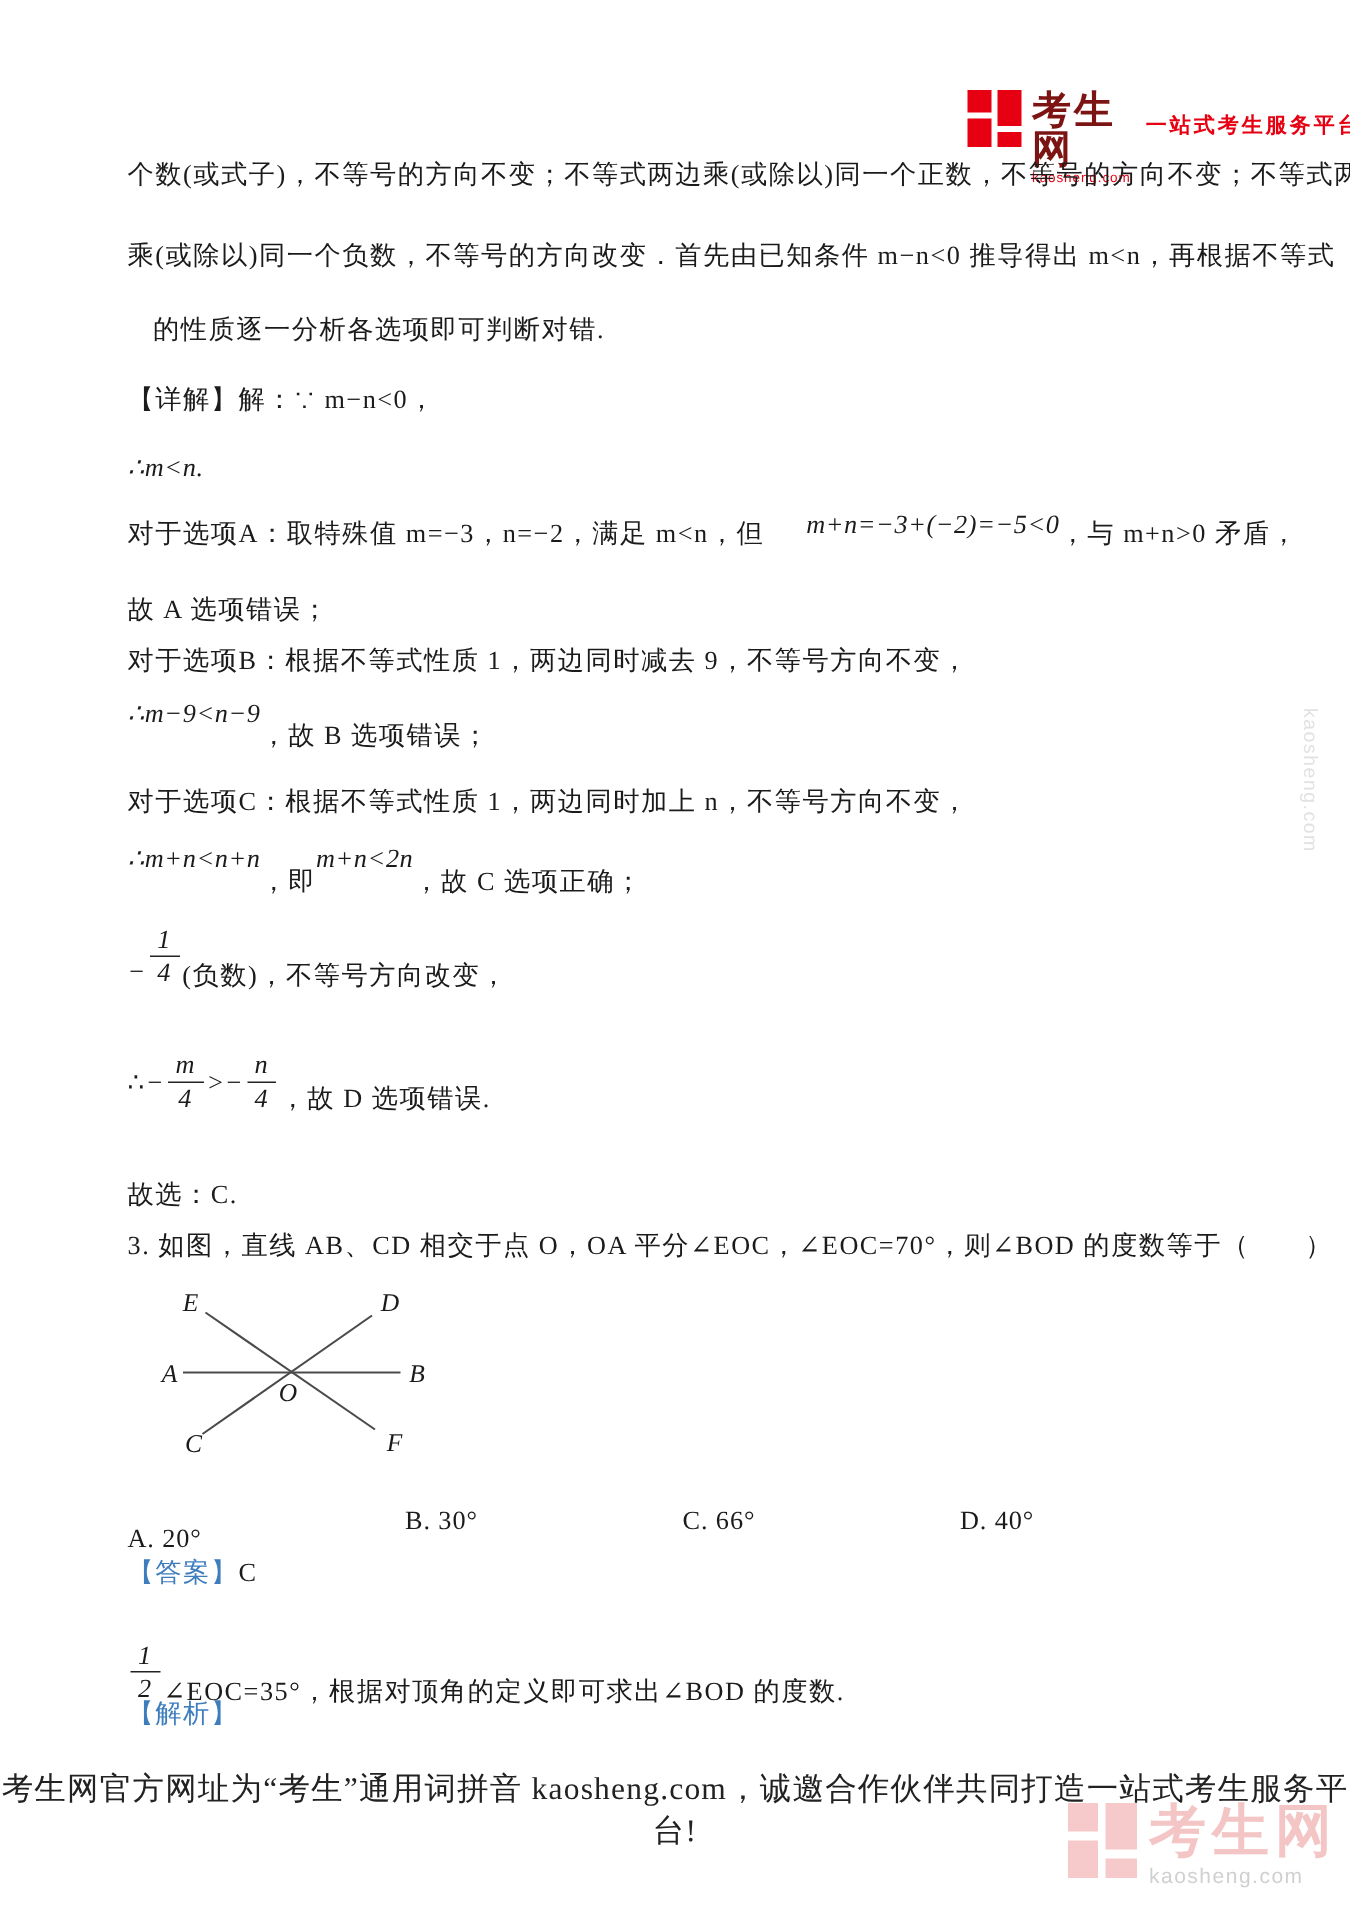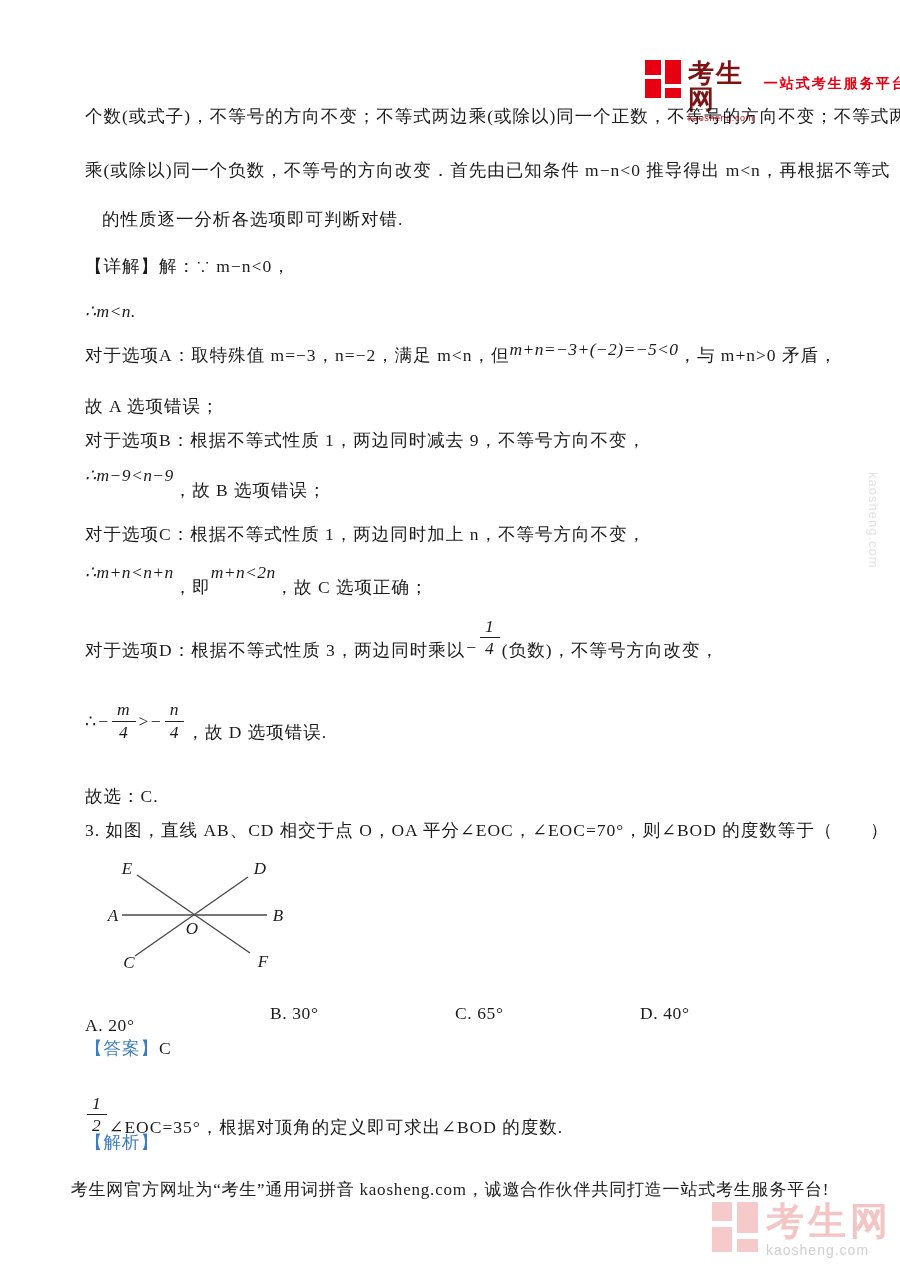--- a/index.html
+++ b/index.html
@@ -3,21 +3,21 @@
 <meta charset="utf-8">
 <style>
   html,body{margin:0;padding:0;background:#ffffff;}
   .page{position:relative;width:900px;height:1273px;background:#ffffff;overflow:hidden;
         font-family:"Liberation Serif","DejaVu Serif",serif;color:#1b1b1b;font-size:17.5px;}
   .line{position:absolute;left:85px;white-space:pre;letter-spacing:1px;line-height:1.25;}
   .flexline{position:absolute;left:85px;display:flex;align-items:center;white-space:pre;letter-spacing:1px;}
   .flexline.baseline-end{align-items:flex-end;}
   .math{font-style:italic;letter-spacing:0.4px;}
   .raised{position:relative;top:-15px;}
-  .raised-sm{position:relative;top:-6px;}
+  .raised-sm{position:relative;top:-6px;margin-left:28px;}
   .blue{color:#3e7dbd;}
   .frac{display:inline-block;text-align:center;vertical-align:middle;line-height:1.1;
         font-style:italic;margin:0 2px;}
   .frac .num{display:block;padding:0 5px 1px;}
   .frac .den{display:block;border-top:1.4px solid #222;padding:1px 5px 0;}
   .fr-up{margin-bottom:4px;}
   .tail{align-self:flex-end;padding-bottom:2px;}
   .sign{font-style:italic;}
   
   .logo{position:absolute;left:645px;top:60px;display:flex;align-items:flex-start;}
@@ -32,21 +32,21 @@
   .logo-tagline{font-family:"Liberation Sans",sans-serif;color:#e60012;font-size:14px;
                 font-weight:bold;margin:15px 0 0 10px;letter-spacing:2px;white-space:nowrap;}
   
   .figure{position:absolute;left:95px;top:856px;width:250px;height:138px;}
   .figure text{font-style:italic;font-size:17px;fill:#1b1b1b;
                font-family:"Liberation Serif","DejaVu Serif",serif;}
   
   .opt{position:absolute;top:1003px;white-space:pre;letter-spacing:0.6px;}
   
   .footer{position:absolute;left:0;top:1178px;width:100%;text-align:center;
-          font-size:17px;letter-spacing:0.8px;color:#222;}
+          font-size:21px;letter-spacing:0.8px;color:#222;}
   
   .wm-side{position:absolute;left:866px;top:472px;writing-mode:vertical-rl;
            font-family:"Liberation Sans",sans-serif;font-size:13px;color:#e2e2e2;letter-spacing:1px;}
   .wm-logo{position:absolute;left:712px;top:1202px;display:flex;align-items:flex-start;}
   .wm-icon{position:relative;width:46px;height:50px;flex:0 0 auto;}
   .wm-icon i{position:absolute;display:block;background:#f6caca;}
   .wm-body{margin-left:8px;line-height:1;}
   .wm-name{font-family:"Liberation Sans","DejaVu Sans",sans-serif;font-weight:bold;
            font-size:38px;color:#f3c5c5;letter-spacing:4px;}
   .wm-domain{font-family:"Liberation Sans",sans-serif;font-size:14px;color:#d0d0d0;
@@ -80,21 +80,21 @@
   <div class="line" style="top:345px;"><span>对于选项A：取特殊值 m=−3，n=−2，满足 m&lt;n，但</span><span class="math raised-sm">m+n=−3+(−2)=−5&lt;0</span><span>，与 m+n&gt;0 矛盾，</span></div>
   <div class="line" style="top:396px;">故 A 选项错误；</div>
 
   <div class="line" style="top:430px;">对于选项B：根据不等式性质 1，两边同时减去 9，不等号方向不变，</div>
   <div class="line" style="top:480px;"><span class="math raised">∴m−9&lt;n−9</span><span>，故 B 选项错误；</span></div>
 
   <div class="line" style="top:524px;">对于选项C：根据不等式性质 1，两边同时加上 n，不等号方向不变，</div>
   <div class="line" style="top:577px;"><span class="math raised">∴m+n&lt;n+n</span><span>，即</span><span class="math raised">m+n&lt;2n</span><span>，故 C 选项正确；</span></div>
 
   <div class="flexline baseline-end" style="top:614px;height:48px;">
-    <span>对于选项D：根据不等式性质 3，两边同时乘以</span><span class="sign fr-up">−</span><span class="frac fr-up"><span class="num">1</span><span class="den">4</span></span><span>(负数)，不等号方向改变，</span>
+    <span class="sign fr-up">−</span><span class="frac fr-up"><span class="num">1</span><span class="den">4</span></span><span>(负数)，不等号方向改变，</span>
   </div>
 
   <div class="flexline" style="top:696px;height:50px;">
     <span>∴</span><span class="sign">−</span><span class="frac"><span class="num">m</span><span class="den">4</span></span><span class="math">&gt;</span><span class="sign">−</span><span class="frac"><span class="num">n</span><span class="den">4</span></span><span class="tail">，故 D 选项错误.</span>
   </div>
 
   <div class="line" style="top:786px;">故选：C.</div>
 
   <div class="line" style="top:820px;">3. 如图，直线 AB、CD 相交于点 O，OA 平分∠EOC，∠EOC=70°，则∠BOD 的度数等于（　　）</div>
 
@@ -106,21 +106,21 @@
     <text x="165" y="18" text-anchor="middle">D</text>
     <text x="18" y="65" text-anchor="middle">A</text>
     <text x="183" y="65" text-anchor="middle">B</text>
     <text x="97" y="78" text-anchor="middle">O</text>
     <text x="34" y="112" text-anchor="middle">C</text>
     <text x="168" y="111" text-anchor="middle">F</text>
   </svg>
 
   <div class="opt" style="left:85px;margin-top:12px;"><span>A.</span> <span>20°</span></div>
   <div class="opt" style="left:270px;"><span>B.</span> <span>30°</span></div>
-  <div class="opt" style="left:455px;"><span>C.</span> <span>65°</span></div>
+  <div class="opt" style="left:455px;"><span>C.</span> <span>66°</span></div>
   <div class="opt" style="left:640px;"><span>D.</span> <span>40°</span></div>
 
   <div class="line" style="top:1038px;"><span class="blue">【答案】</span><span>C</span></div>
   <div class="line blue" style="top:1132px;">【解析】</div>
 
   <div class="flexline baseline-end" style="top:1093px;height:46px;">
     <span class="frac fr-up"><span class="num">1</span><span class="den">2</span></span><span>∠EOC=35°，根据对顶角的定义即可求出∠BOD 的度数.</span>
   </div>
 
   <div class="footer">考生网官方网址为“考生”通用词拼音 kaosheng.com，诚邀合作伙伴共同打造一站式考生服务平台!</div>

